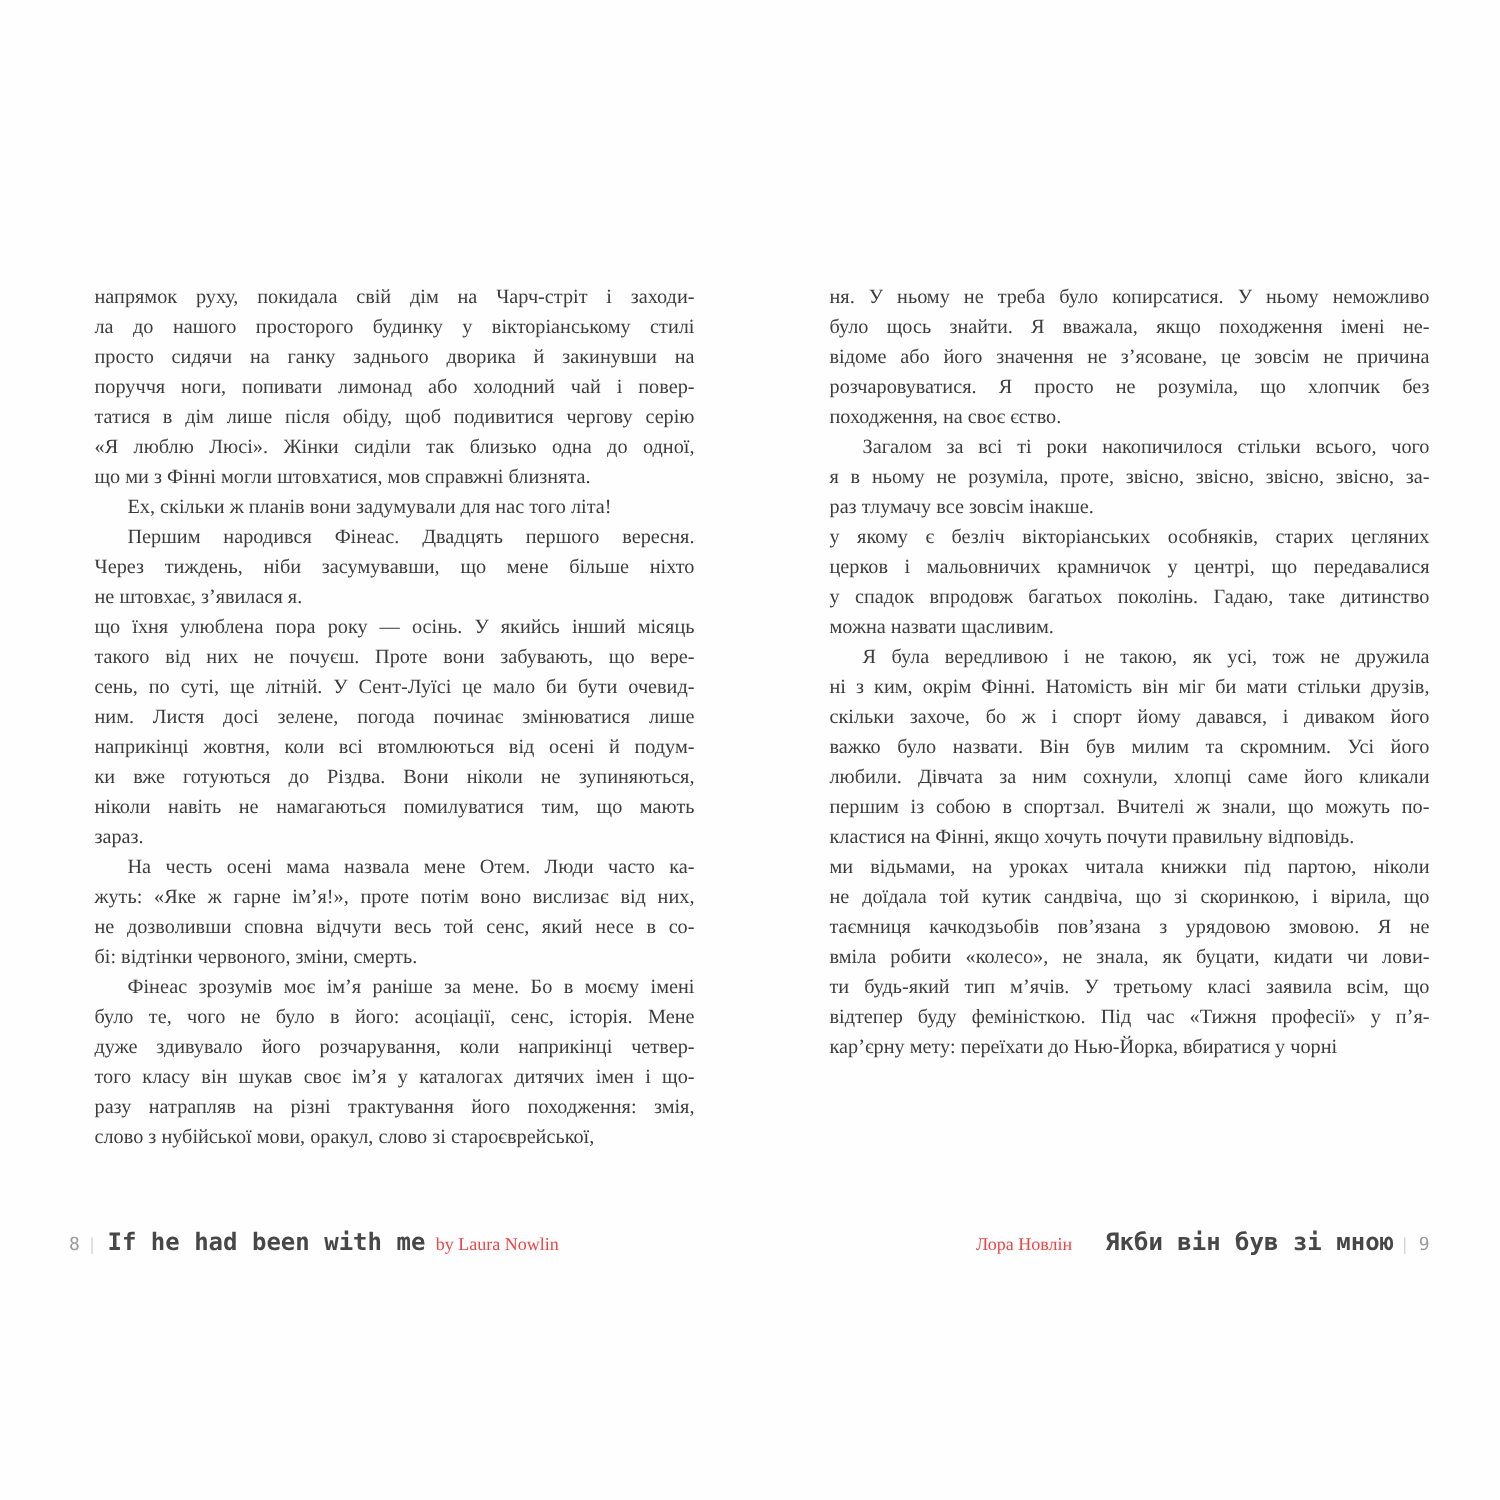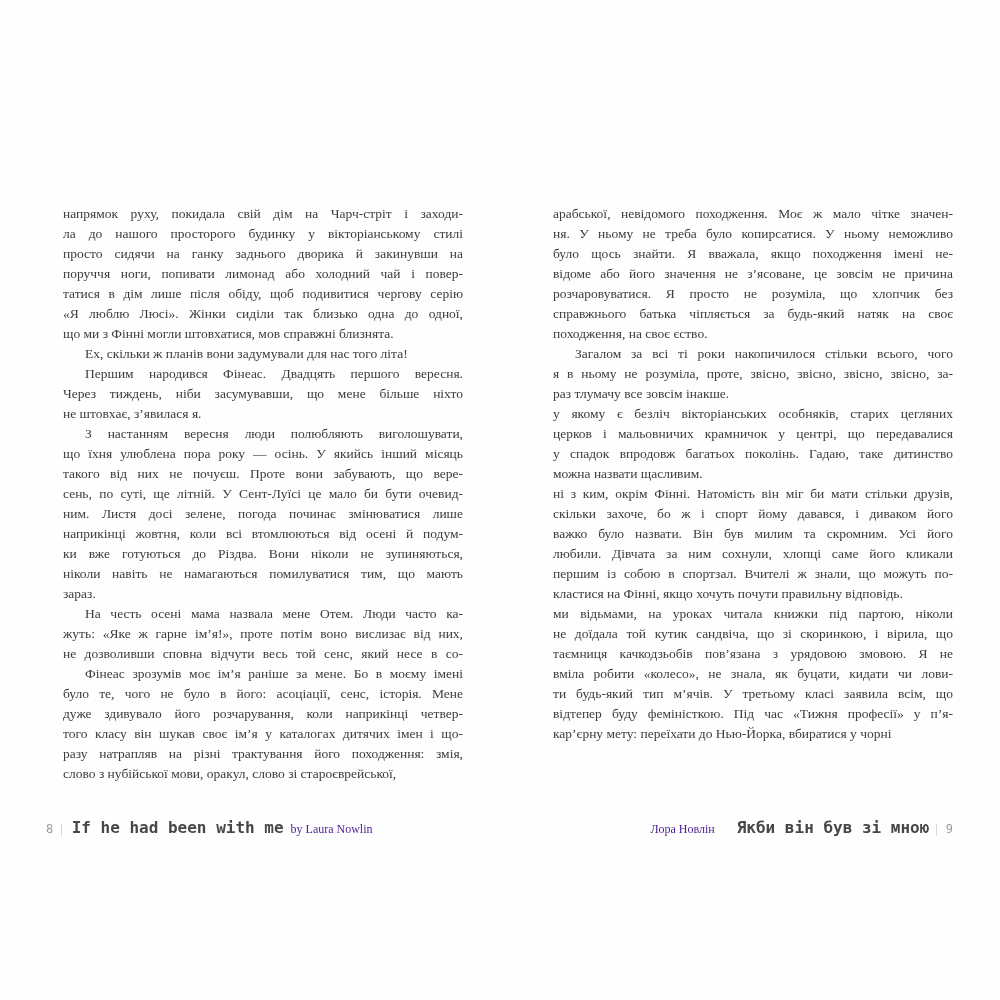--- a/index.html
+++ b/index.html
@@ -5,21 +5,21 @@
   * { margin: 0; padding: 0; box-sizing: border-box; }
   html, body {
     width: 1000px; height: 1000px;
     background: #fefefe;
     font-family: "Liberation Serif", serif;
   }
   .spread { position: relative; width: 1000px; height: 1000px; }
 
   .text-column {
     position: absolute;
-    top: 204px;
+    top: 188px;
     width: 400px;
     color: #3c3c3c;
     font-size: 13.5px;
     line-height: 20px;
   }
   .page-left-col  { left: 63px;  }
   .page-right-col { left: 553px; }
 
   .para { margin: 0; }
   .line {
@@ -50,21 +50,21 @@
   .footer-sep { color: #c2c2c2; font-weight: 300; }
   .footer-title-mono {
     font-family: "DejaVu Sans Mono", monospace;
     font-weight: bold;
     font-size: 16px;
     color: #474747;
   }
   .footer-byline, .footer-author {
     font-family: "Liberation Serif", serif;
     font-size: 12px;
-    color: #4c1d95;
+    color: #ef4444;
   }
 
   .footer-left .page-number { margin-right: 7px; }
   .footer-left .footer-sep { margin-right: 9px; }
   .footer-left .footer-title-mono { margin-right: 7px; }
 
   .footer-right .footer-author { margin-right: 22px; }
   .footer-right .footer-title-mono { margin-right: 6px; }
   .footer-right .footer-sep { margin-right: 8px; }
 </style>
@@ -86,72 +86,71 @@
         </div>
         <div class="para">
           <div class="line last first-indent">Ех, скільки ж планів вони задумували для нас того літа!</div>
         </div>
         <div class="para">
           <div class="line first-indent">Першим народився Фінеас. Двадцять першого вересня.</div>
           <div class="line">Через тиждень, ніби засумувавши, що мене більше ніхто</div>
           <div class="line last">не штовхає, з’явилася я.</div>
         </div>
         <div class="para">
-          <div class="line first-indent">З настанням вересня люди полюбляють виголошувати,</div>
           <div class="line">що їхня улюблена пора року — осінь. У якийсь інший місяць</div>
           <div class="line">такого від них не почуєш. Проте вони забувають, що вере-</div>
           <div class="line">сень, по суті, ще літній. У Сент-Луїсі це мало би бути очевид-</div>
           <div class="line">ним. Листя досі зелене, погода починає змінюватися лише</div>
           <div class="line">наприкінці жовтня, коли всі втомлюються від осені й подум-</div>
           <div class="line">ки вже готуються до Різдва. Вони ніколи не зупиняються,</div>
           <div class="line">ніколи навіть не намагаються помилуватися тим, що мають</div>
           <div class="line last">зараз.</div>
         </div>
         <div class="para">
           <div class="line first-indent">На честь осені мама назвала мене Отем. Люди часто ка-</div>
           <div class="line">жуть: «Яке ж гарне ім’я!», проте потім воно вислизає від них,</div>
           <div class="line">не дозволивши сповна відчути весь той сенс, який несе в со-</div>
+          <div class="line last">бі: відтінки червоного, зміни, смерть.</div>
         </div>
         <div class="para">
           <div class="line first-indent">Фінеас зрозумів моє ім’я раніше за мене. Бо в моєму імені</div>
           <div class="line">було те, чого не було в його: асоціації, сенс, історія. Мене</div>
           <div class="line">дуже здивувало його розчарування, коли наприкінці четвер-</div>
           <div class="line">того класу він шукав своє ім’я у каталогах дитячих імен і що-</div>
           <div class="line">разу натрапляв на різні трактування його походження: змія,</div>
           <div class="line last">слово з нубійської мови, оракул, слово зі староєврейської,</div>
         </div>
       </div>
     <footer class="page-footer footer-left">
       <span class="page-number">8</span><span class="footer-sep">|</span><span class="footer-title-mono">If he had been with me</span><span class="footer-byline">by Laura Nowlin</span>
     </footer>
   </section>
 
   <section>
     <div class="text-column page-right-col">
         <div class="para">
-          <div class="line">арабської, невідомого походження. Моє ж мало чітке значен-</div>
           <div class="line">ня. У ньому не треба було копирсатися. У ньому неможливо</div>
           <div class="line">було щось знайти. Я вважала, якщо походження імені не-</div>
           <div class="line">відоме або його значення не з’ясоване, це зовсім не причина</div>
           <div class="line">розчаровуватися. Я просто не розуміла, що хлопчик без</div>
-          <div class="line">справжнього батька чіпляється за будь-який натяк на своє</div>
           <div class="line last">походження, на своє єство.</div>
         </div>
         <div class="para">
           <div class="line first-indent">Загалом за всі ті роки накопичилося стільки всього, чого</div>
           <div class="line">я в ньому не розуміла, проте, звісно, звісно, звісно, звісно, за-</div>
           <div class="line last">раз тлумачу все зовсім інакше.</div>
         </div>
         <div class="para">
           <div class="line">у якому є безліч вікторіанських особняків, старих цегляних</div>
           <div class="line">церков і мальовничих крамничок у центрі, що передавалися</div>
           <div class="line">у спадок впродовж багатьох поколінь. Гадаю, таке дитинство</div>
           <div class="line last">можна назвати щасливим.</div>
         </div>
         <div class="para">
+          <div class="line first-indent">Я була вередливою і не такою, як усі, тож не дружила</div>
           <div class="line">ні з ким, окрім Фінні. Натомість він міг би мати стільки друзів,</div>
           <div class="line">скільки захоче, бо ж і спорт йому давався, і диваком його</div>
           <div class="line">важко було назвати. Він був милим та скромним. Усі його</div>
           <div class="line">любили. Дівчата за ним сохнули, хлопці саме його кликали</div>
           <div class="line">першим із собою в спортзал. Вчителі ж знали, що можуть по-</div>
           <div class="line last">кластися на Фінні, якщо хочуть почути правильну відповідь.</div>
         </div>
         <div class="para">
           <div class="line">ми відьмами, на уроках читала книжки під партою, ніколи</div>
           <div class="line">не доїдала той кутик сандвіча, що зі скоринкою, і вірила, що</div>

